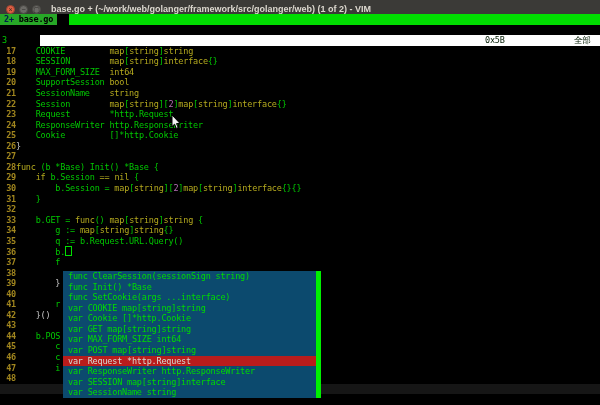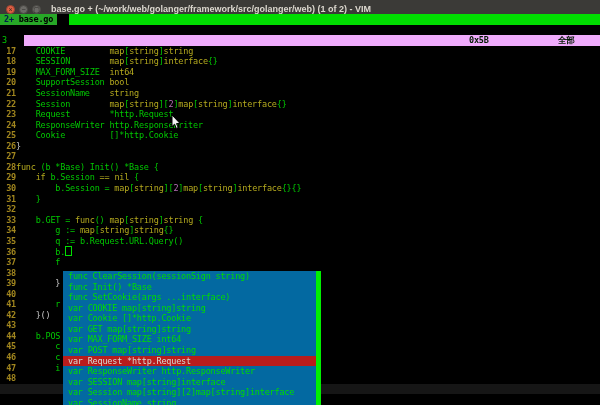--- a/index.html
+++ b/index.html
@@ -22,40 +22,40 @@
   .tabline{display:flex;background:#000;}
   .tablabel{background:#27a827;color:#000;padding:0 4px;height:10.57px;}
   .tabnum{color:#001f4d;font-weight:bold;}
   .tabfile{color:#000;font-weight:bold;}
   .tabfill{flex:1;background:#00dd00;height:10.57px;}
   
   .minibuf{background:#000;padding-left:1px;}
   
   .statusgreen{display:flex;background:#000;position:relative;}
   .sg-bufno{background:#000;color:#00cc00;width:10px;text-align:left;padding-left:2px;}
-  .sg-bar{flex:1;background:#f0abfc;color:#001a00;font-weight:bold;position:relative;}
+  .sg-bar{flex:1;background:#ffffff;color:#001a00;font-weight:normal;position:relative;margin-left:16px;}
   .sg-hex{position:absolute;left:445px;top:0;}
   .sg-pos{position:absolute;left:520px;top:12px;}
   .sg-scroll{position:absolute;left:534px;top:0;}
   
   .codearea{background:#000;}
   .crow{height:10.57px;line-height:10.57px;white-space:pre;overflow:hidden;}
   .ln{display:inline-block;width:16px;text-align:right;color:#a1861e;font-weight:bold;}
   .c-g{color:#00c800;}
   .c-k{color:#b5aa1e;font-weight:normal;}
   .c-p{color:#b56fb5;}
   .c-w{color:#c8c8c8;}
   .cursor{display:inline-block;width:4.5px;height:7.5px;border:1px solid #00e000;vertical-align:-1px;}
   
   .statusdark{background:#161616;position:relative;color:#e6e6e6;}
   
   .cmdline{background:#000;padding-left:2px;}
   
   .pmenu{position:absolute;left:63px;top:257px;width:258px;z-index:5;}
-  .pmenu .pitem{height:10.57px;line-height:10.57px;background:#0369a1;color:#00dc00;
+  .pmenu .pitem{height:10.57px;line-height:10.57px;background:#0c4a6e;color:#00dc00;
     padding-left:5px;white-space:pre;overflow:hidden;box-sizing:border-box;width:253px;}
   .pmenu .pitem.sel{background:#b91c1c;color:#d5ddd5;}
   .psbar{position:absolute;right:0;top:0;width:5px;height:100%;background:#00f000;}
   
   .mcursor{position:absolute;left:171px;top:115px;z-index:9;}
 </style>
 </head>
 <body>
 
 <div class="screen">
@@ -147,21 +147,20 @@
         <div class="pitem">func Init() *Base</div>
         <div class="pitem">func SetCookie(args ...interface)</div>
         <div class="pitem">var COOKIE map[string]string</div>
         <div class="pitem">var Cookie []*http.Cookie</div>
         <div class="pitem">var GET map[string]string</div>
         <div class="pitem">var MAX_FORM_SIZE int64</div>
         <div class="pitem">var POST map[string]string</div>
         <div class="pitem sel">var Request *http.Request</div>
         <div class="pitem">var ResponseWriter http.ResponseWriter</div>
         <div class="pitem">var SESSION map[string]interface</div>
-        <div class="pitem">var Session map[string][2]map[string]interface</div>
         <div class="pitem">var SessionName string</div>
         <div class="psbar"></div>
       </div>
 
   </div>
 
   <svg class="mcursor" width="11" height="15" viewBox="0 0 11 15">
     <path d="M1,0 L1,11.5 L3.6,9.2 L5.3,13.4 L7.2,12.6 L5.5,8.6 L9,8.4 Z" fill="#f5f5f5" stroke="#000" stroke-width="1"></path>
   </svg>
 

